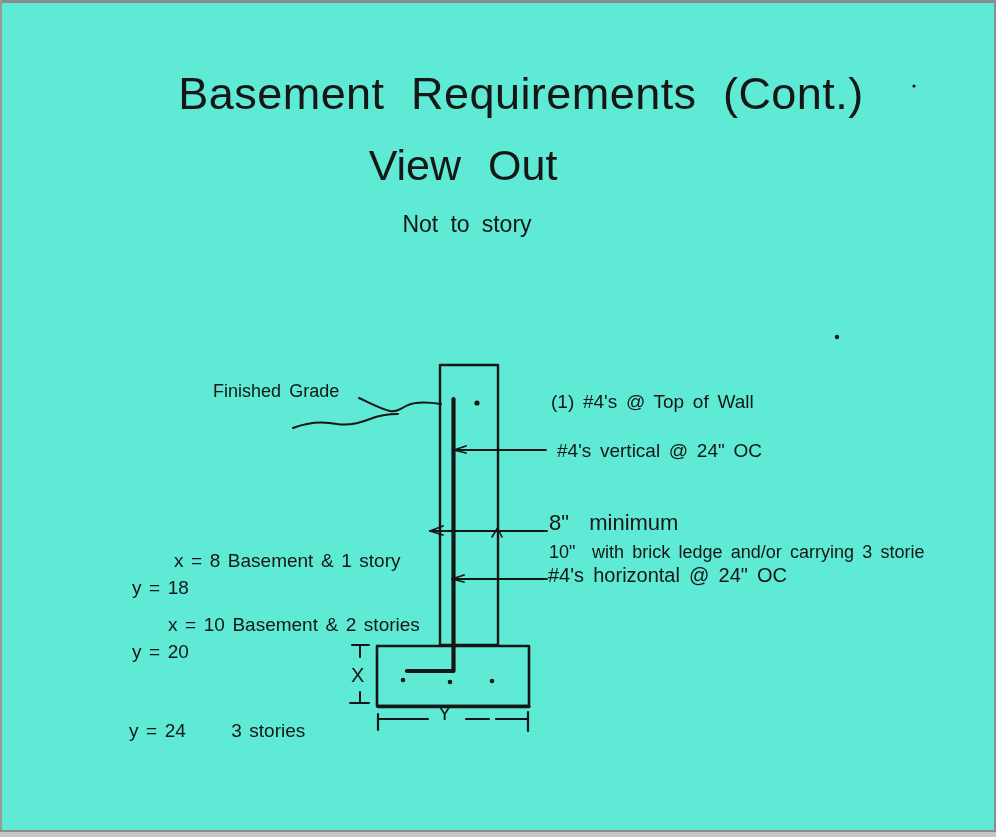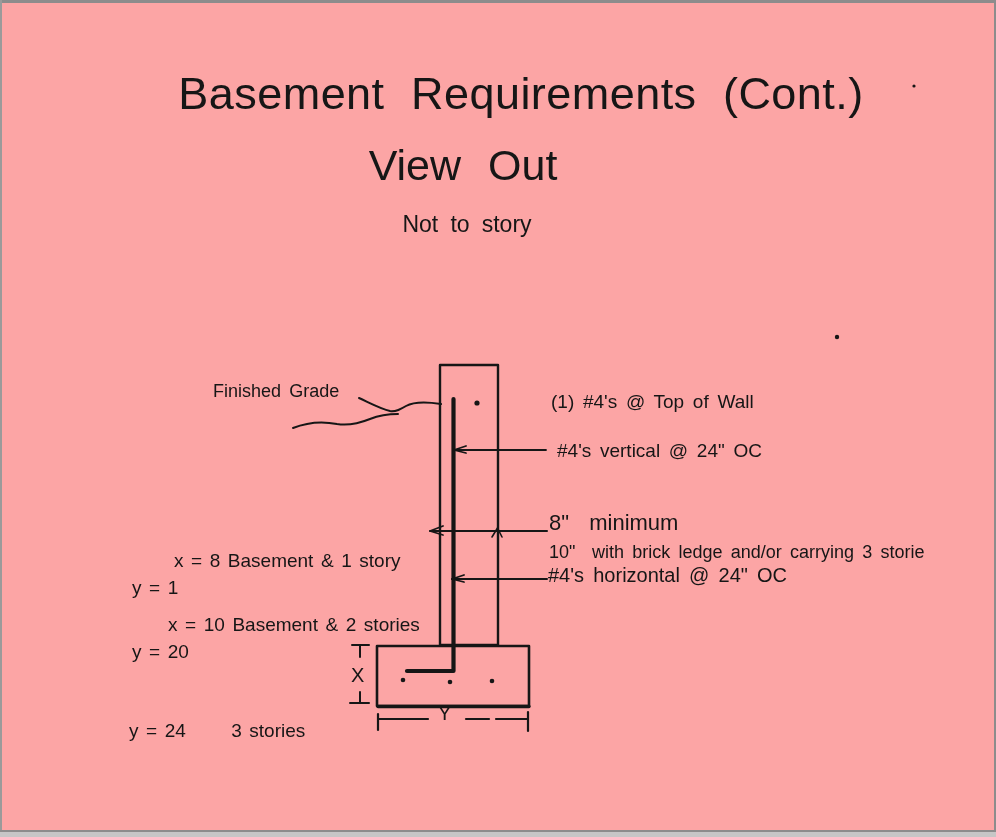--- a/index.html
+++ b/index.html
@@ -1,17 +1,17 @@
 <!DOCTYPE html>
 <html><head>
 <meta charset="utf-8">
 <style>
   html,body{margin:0;padding:0;background:#e8e8e8;}
   .page{
-    position:relative;width:996px;height:837px;background:#fca5a5;
+    position:relative;width:996px;height:837px;background:#5eead4;
     font-family:"Liberation Sans",sans-serif;color:#161616;overflow:hidden;
   }
   .txt{position:absolute;white-space:pre;line-height:1.05;}
   .ctr{transform:translateX(-50%);}
   .title{font-size:45px;font-weight:400;word-spacing:0.30em;letter-spacing:0.01em;}
   .subtitle{font-size:43px;font-weight:400;word-spacing:0.35em;}
   .scalenote{font-size:23px;word-spacing:0.25em;}
   .callout{font-size:19px;word-spacing:0.18em;}
   .note{font-size:19px;word-spacing:0.12em;}
   .dimlabel{font-size:20px;font-weight:400;}
@@ -34,21 +34,21 @@
   <div class="txt scalenote ctr" style="left:467px;top:212px;">Not to story</div>
 
   <div class="txt callout" style="left:213px;top:382px;font-size:18px;">Finished Grade</div>
   <div class="txt callout" style="left:551px;top:392px;">(1) #4's @ Top of Wall</div>
   <div class="txt callout" style="left:557px;top:441px;">#4's vertical @ 24" OC</div>
   <div class="txt callout" style="left:549px;top:511px;font-size:22px;">8"  minimum</div>
   <div class="txt callout" style="left:549px;top:543px;font-size:18px;">10"  with brick ledge and/or carrying 3 storie</div>
   <div class="txt callout" style="left:548px;top:565px;font-size:20px;">#4's horizontal @ 24" OC</div>
 
   <div class="txt note" style="left:132px;top:551px;margin-left:42px;">x = 8 Basement &amp; 1 story</div>
-  <div class="txt note" style="left:132px;top:578px;">y = 1</div>
+  <div class="txt note" style="left:132px;top:578px;">y = 18</div>
   <div class="txt note" style="left:132px;top:615px;margin-left:36px;">x = 10 Basement &amp; 2 stories</div>
   <div class="txt note" style="left:132px;top:642px;">y = 20</div>
   <div class="txt note" style="left:129px;top:721px;">y = 24      3 stories</div>
 
   <div class="txt dimlabel" style="left:351px;top:665px;">X</div>
   <div class="txt dimlabel" style="left:438px;top:703px;">Y</div>
 
   <svg width="996" height="837" viewBox="0 0 996 837">
     <g stroke="#161616" fill="none" stroke-linecap="round" stroke-linejoin="round">
 

